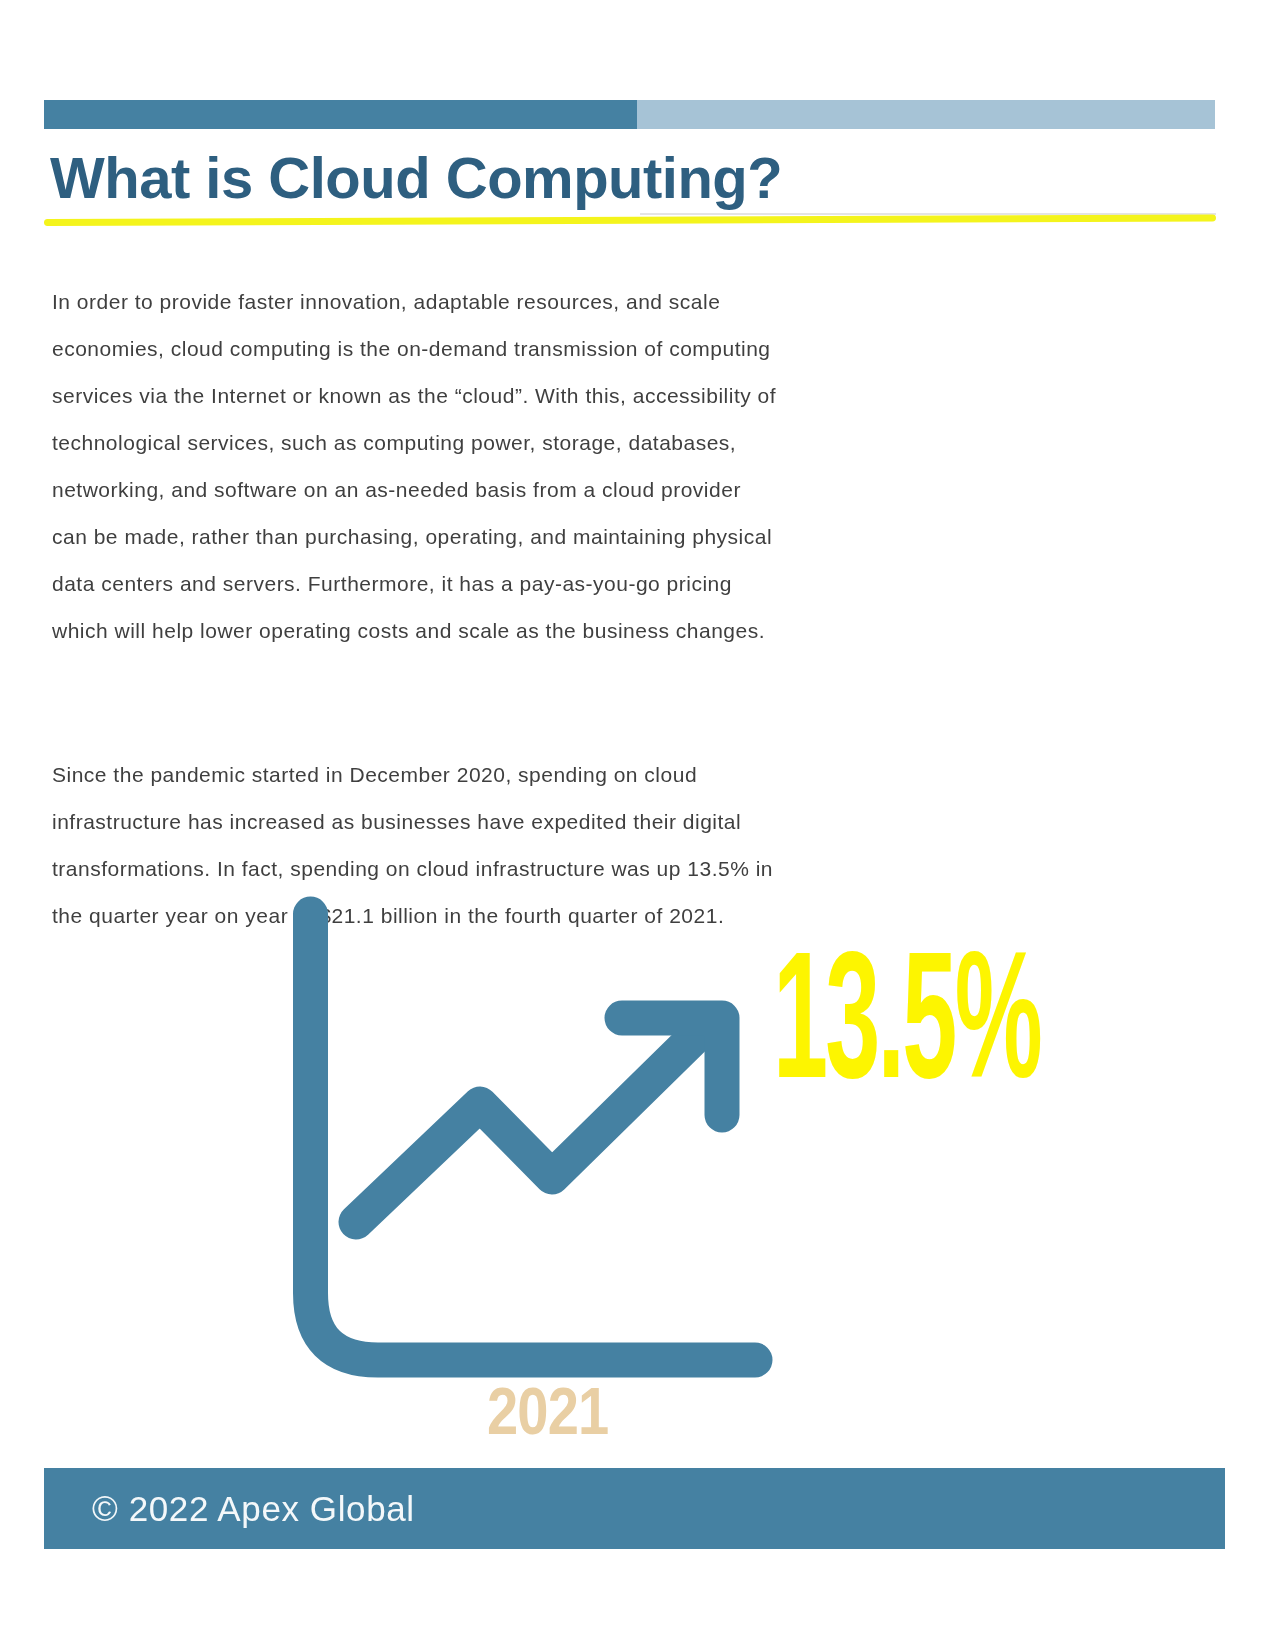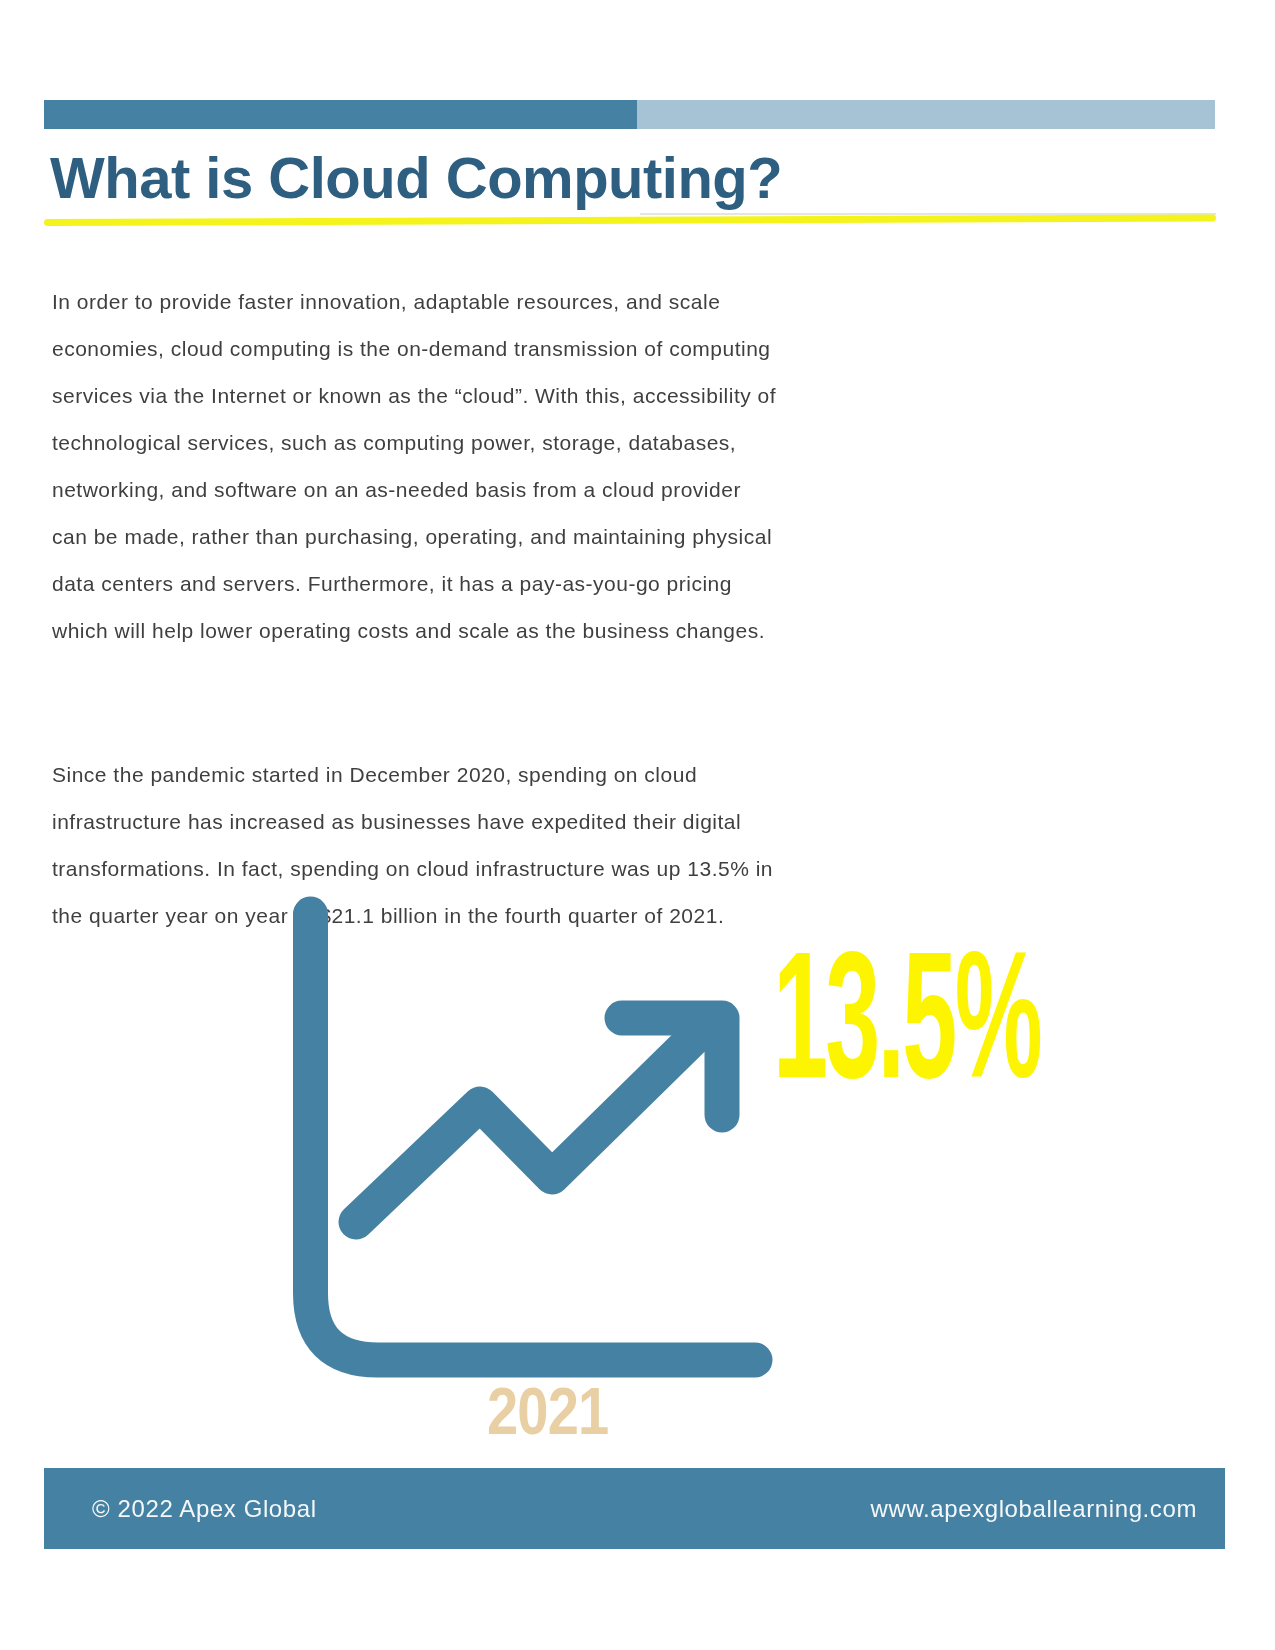--- a/index.html
+++ b/index.html
@@ -99,23 +99,23 @@
   }
   .footer-bar {
     position: absolute;
     left: 44px; top: 1468px;
     width: 1181px; height: 81px;
     background: #4581A2;
     display: flex;
     align-items: center;
     justify-content: space-between;
     box-sizing: border-box;
-    padding: 0 28px 0 48px;
+    padding: 0 36px 0 48px;
     color: #F4F8FA;
-    font-size: 24px;
+    font-size: 35px;
     letter-spacing: 0.6px;
   }
   .footer-bar a {
     color: #F4F8FA;
     text-decoration: none;
   }
 </style>
 </head>
 <body>
 
@@ -151,16 +151,15 @@
     <path d="M 356 1222 L 480 1104 L 552 1177 L 712 1020" fill="none" stroke="#4581A2" stroke-width="35" stroke-linecap="round" stroke-linejoin="round"></path>
     <path d="M 622 1018 L 722 1018 L 722 1115" fill="none" stroke="#4581A2" stroke-width="35" stroke-linecap="round" stroke-linejoin="round"></path>
   </svg>
 
   <div class="growth-label">13.5%</div>
 
   <div class="year-label">2021</div>
 
   <div class="footer-bar">
     <span>© 2022 Apex Global</span>
-    <a href="#">www.apexgloballearning.com</a>
   </div>
 
 </div>
 
 </body></html>

